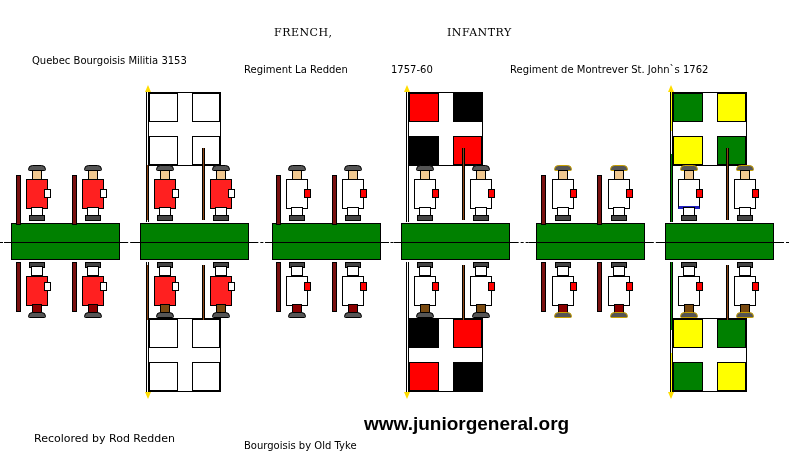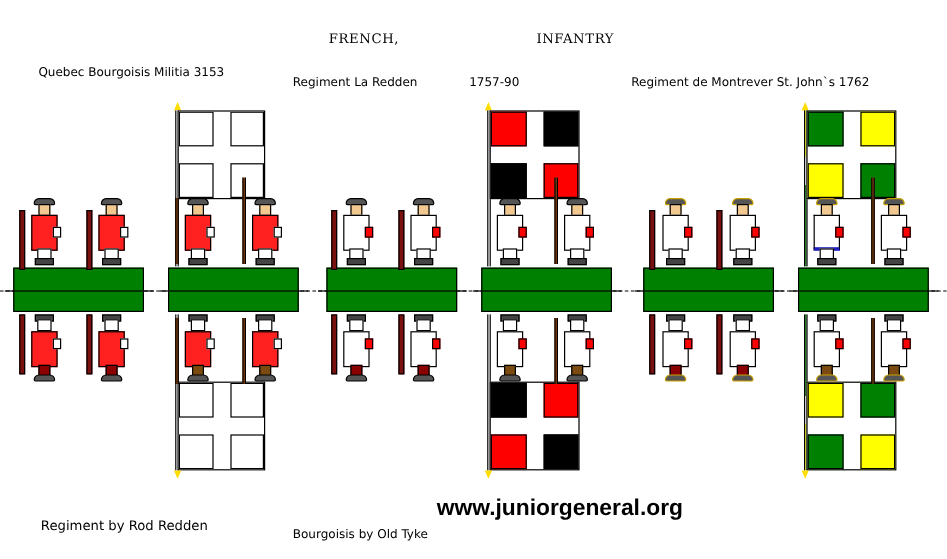--- a/index.html
+++ b/index.html
@@ -29,22 +29,22 @@
   .cuff { position:absolute; width:7px; height:9px; border:1px solid #000; box-sizing:border-box; }
 </style>
 </head>
 <body>
 
 <div class="abs serif-title" style="left:274px; top:26px;">FRENCH,</div>
 <div class="abs serif-title" style="left:447px; top:26px;">INFANTRY</div>
 
 <div class="abs label" style="left:32px; top:55px;">Quebec Bourgoisis Militia 3153</div>
 <div class="abs label" style="left:244px; top:64px;">Regiment La Redden</div>
-<div class="abs label" style="left:391px; top:64px;">1757-90</div>
-<div class="abs label" style="left:526px; top:64px;">Regiment de Montrever St. John`s 1762</div>
+<div class="abs label" style="left:391px; top:64px;">1757-60</div>
+<div class="abs label" style="left:510px; top:64px;">Regiment de Montrever St. John`s 1762</div>
 
 <div class="abs midline" style="left:0; top:242px; width:789px; background:none; border-top:1px dashed #000;"></div>
 
 <div class="abs base" style="left:11px; top:223px; width:109px; height:37px;"></div>
 <div class="abs base" style="left:140px; top:223px; width:109px; height:37px;"></div>
 <div class="abs base" style="left:272px; top:223px; width:109px; height:37px;"></div>
 <div class="abs base" style="left:401px; top:223px; width:109px; height:37px;"></div>
 <div class="abs base" style="left:536px; top:223px; width:109px; height:37px;"></div>
 <div class="abs base" style="left:665px; top:223px; width:109px; height:37px;"></div>
 
@@ -348,15 +348,15 @@
 <div class="pike" style="left:726px; top:265px; height:55px;"></div>
 <div class="soldier" style="left:732px; top:262px; height:60px;">
   <div class="shoes" style="top:0;"></div>
     <div class="legs" style="top:4px;"></div>
   <div class="coat" style="top:14px; background:#fff;"></div>
   <div class="cuff" style="left:20px; top:20px; background:#ff0000;"></div>
   <div class="head" style="top:42px; background:#7a4a10;"></div>
     <div class="hat" style="top:50px; border-color:#c8a000;"></div>
 </div>
 
-<div class="abs credit" style="left:34px; top:432px;">Regiment by Rod Redden</div>
+<div class="abs credit" style="left:34px; top:432px;">Recolored by Rod Redden</div>
 <div class="abs credit-small" style="left:244px; top:440px;">Bourgoisis by Old Tyke</div>
 <div class="abs url" style="left:364px; top:413px;">www.juniorgeneral.org</div>
 
 </body></html>

